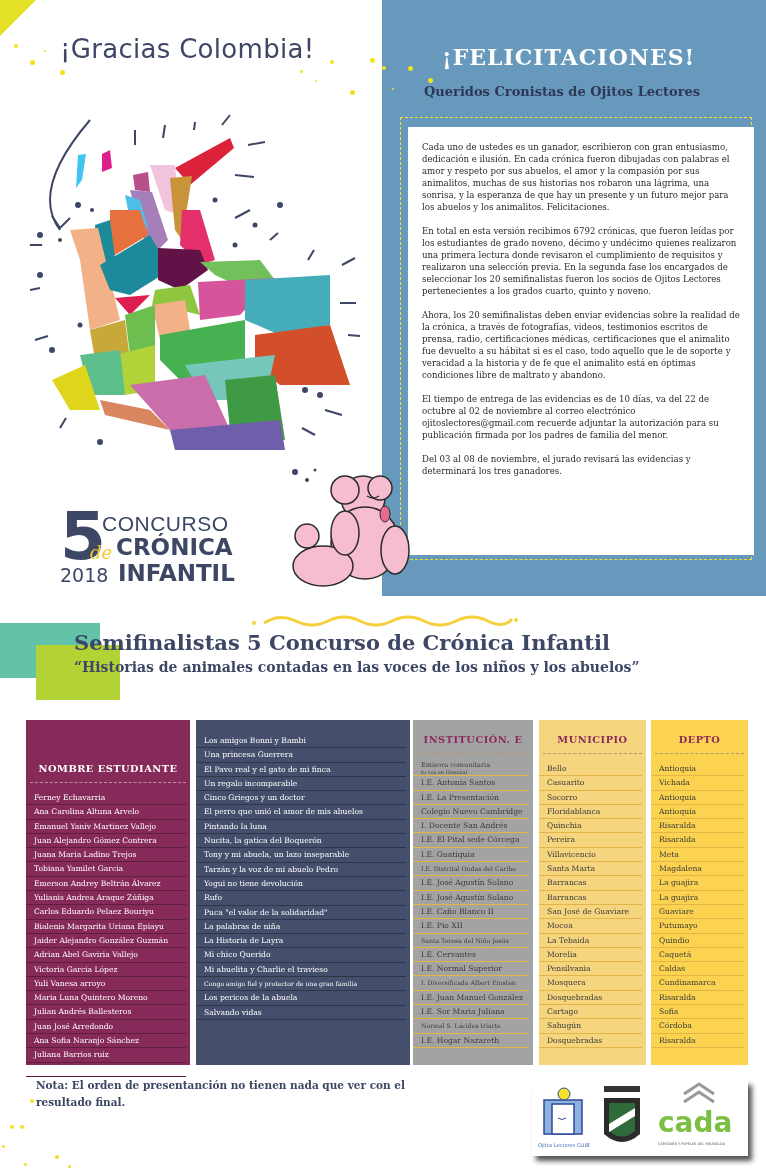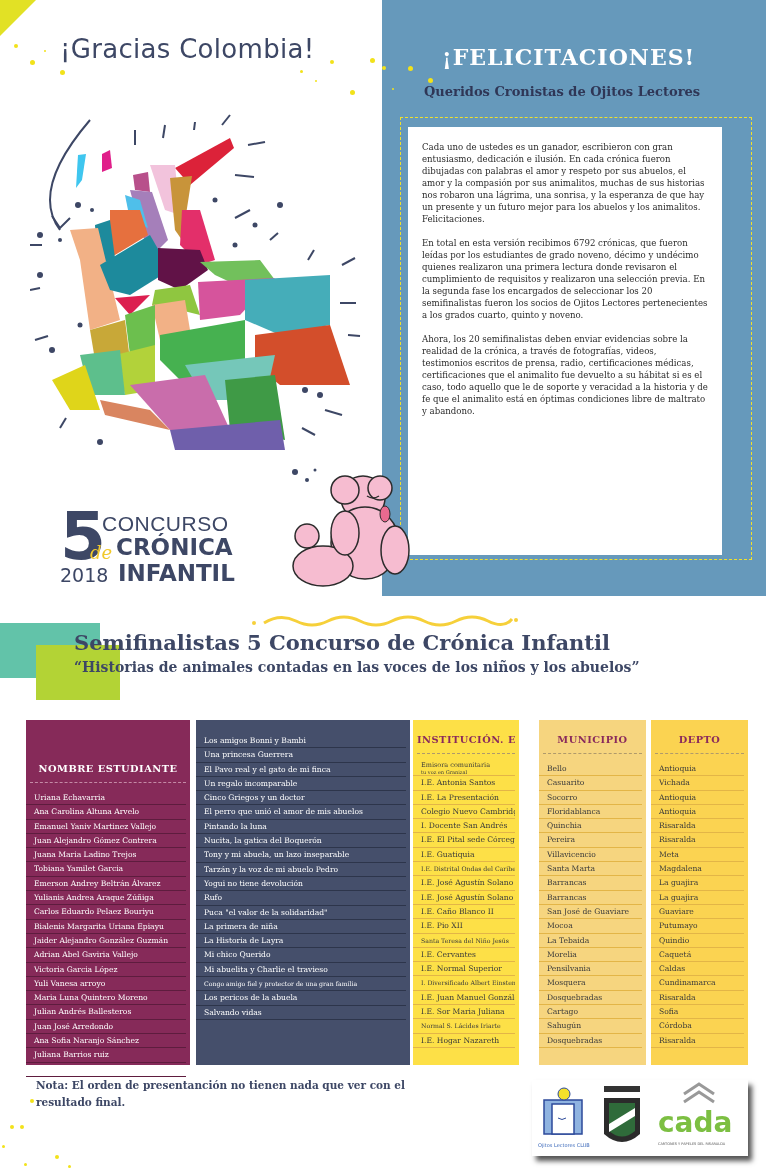--- a/index.html
+++ b/index.html
@@ -10,21 +10,21 @@
   .corner-tri { left: 0; top: 0; width: 0; height: 0; border-top: 36px solid #e2e125; border-right: 36px solid transparent; }
   .gracias { left: 60px; top: 34px; font-family: "DejaVu Sans", sans-serif; font-size: 26px; color: #3d4765; letter-spacing: 0.3px; }
   .dots { position: absolute; }
   .dots span { position: absolute; border-radius: 50%; background: #f2e21a; }
 
   
   .blue-panel { left: 382px; top: 0; width: 384px; height: 596px; background: #6699bb; }
   .felic { left: 442px; top: 44px; font-family: "DejaVu Serif", serif; font-weight: bold; font-size: 22px; color: #ffffff; letter-spacing: 1px; }
   .queridos { left: 424px; top: 84px; font-family: "DejaVu Serif", serif; font-weight: bold; font-size: 13px; color: #2f3656; }
   .text-box-dash { left: 400px; top: 117px; width: 352px; height: 443px; border: 1.5px dashed #f1e12b; }
-  .text-box { left: 408px; top: 127px; width: 314px; height: 428px; background: #ffffff; padding: 14px 14px 0 14px; font-size: 8.6px; line-height: 12px; color: #2b2b2b; }
+  .text-box { left: 408px; top: 127px; width: 346px; height: 428px; background: #ffffff; padding: 14px 14px 0 14px; font-size: 8.6px; line-height: 12px; color: #2b2b2b; }
   .text-box p { margin-bottom: 12px; }
 
   
   .map { left: 30px; top: 110px; width: 340px; height: 340px; }
 
   
   .logo { left: 60px; top: 510px; width: 200px; height: 80px; }
   .logo-5 { position: absolute; left: 0; top: -6px; font-family: "DejaVu Sans", sans-serif; font-weight: bold; font-size: 66px; color: #3d4765; line-height: 1; }
   .logo-conc { position: absolute; left: 42px; top: 2px; font-family: Liberation Sans, sans-serif; font-size: 21px; color: #3d4765; letter-spacing: 0.5px; }
   .logo-de { position: absolute; left: 30px; top: 32px; font-family: "DejaVu Serif", serif; font-style: italic; font-size: 18px; color: #f1c92b; }
@@ -45,21 +45,21 @@
   
   .col { position: absolute; top: 720px; height: 345px; padding-top: 14px; }
   .col-head { font-family: "DejaVu Serif", serif; font-weight: bold; font-size: 9.8px; letter-spacing: 0.5px; text-align: center; height: 20px; border-bottom: 1px dashed; margin: 0 4px 8px 4px; white-space: nowrap; }
   .cell { font-size: 7.6px; height: 14.3px; line-height: 13px; padding-left: 8px; border-bottom: 1.5px solid; white-space: nowrap; overflow: hidden; margin-right: 4px; }
   .c1 { left: 26px; width: 164px; background: #862a59; color: #fff; }
   .c1 .col-head { border-color: #c48aa6; color: #fff; margin-top: 29px; }
   .c1 .cell { border-color: #5e1c3e; }
   .c2 { left: 196px; width: 214px; background: #454f6b; color: #fff; }
   .c2 .col-head { border-color: #9aa1b5; color: #fff; }
   .c2 .cell { border-color: #2d354b; }
-  .c3 { left: 413px; width: 106px; background: #fde047; color: #3a3a3a; }
+  .c3 { left: 413px; width: 120px; background: #a3a3a3; color: #3a3a3a; }
   .c4 { left: 539px; width: 107px; background: #f6d57f; color: #3a3a3a; }
   .c5 { left: 651px; width: 97px; background: #fbd351; color: #3a3a3a; }
   .c3 .col-head, .c4 .col-head, .c5 .col-head { color: #8a2a5c; border-color: #b09a6a; }
   .c3 .cell, .c4 .cell, .c5 .cell { border-color: #e3b547; }
   .cell.two { font-size: 6.5px; line-height: 7px; padding-top: 0; }
   .small { font-size: 6.2px; }
 
   
   .nota { left: 36px; top: 1077px; width: 380px; font-family: "DejaVu Serif", serif; font-weight: bold; font-size: 10.5px; line-height: 17px; color: #3d4765; }
   .logos { left: 532px; top: 1080px; width: 216px; height: 76px; background: #fff; box-shadow: 4px 5px 5px #555; }
@@ -94,20 +94,22 @@
   <span style="left:46px;top:28px;width:5px;height:5px;"></span>
   <span style="left:10px;top:38px;width:2px;height:2px;"></span>
 </div>
 <div class="abs felic">¡FELICITACIONES!</div>
 <div class="abs queridos">Queridos Cronistas de Ojitos Lectores</div>
 <div class="abs text-box-dash"></div>
 <div class="abs text-box">
   <p>Cada uno de ustedes es un ganador, escribieron con gran entusiasmo, dedicación e ilusión.  En cada crónica  fueron dibujadas con palabras el amor y respeto por sus abuelos, el amor y la compasión por  sus animalitos, muchas de sus historias nos robaron una lágrima, una sonrisa, y la  esperanza de que hay un presente y un futuro mejor  para los abuelos y los animalitos. Felicitaciones.</p>
   <p>En total en esta versión recibimos 6792 crónicas, que fueron leídas por los estudiantes de grado noveno, décimo y undécimo quienes realizaron una primera lectura donde revisaron el cumplimiento de requisitos y realizaron una selección previa. En la segunda fase los encargados de seleccionar los 20 semifinalistas fueron los socios de Ojitos Lectores pertenecientes a los grados  cuarto, quinto y noveno.</p>
   <p>Ahora, los 20 semifinalistas deben enviar  evidencias sobre la realidad de la crónica, a través de fotografías, videos, testimonios escritos de prensa, radio, certificaciones médicas, certificaciones que el animalito fue devuelto a su hábitat si es el caso,  todo aquello que le de soporte y veracidad a la historia  y de fe que el  animalito está en óptimas condiciones libre de maltrato y abandono.</p>
+  <p>El tiempo de entrega de las evidencias es de 10 días, va del 22 de octubre al 02 de noviembre al correo electrónico ojitoslectores@gmail.com recuerde adjuntar la autorización para su publicación firmada por los padres de familia del menor.</p>
+  <p>Del 03 al 08 de noviembre, el jurado revisará las evidencias y determinará los tres ganadores.</p>
 </div>
 
 <svg class="abs map" viewBox="0 0 340 340">
   <path d="M60 10 Q0 80 30 120" stroke="#3d4765" stroke-width="2" fill="none"></path>
   <path d="M22 106 L30 118 L40 108" stroke="#3d4765" stroke-width="2" fill="none"></path>
   <path d="M48 45 L56 44 L52 70 L46 78 Z" fill="#3fc6ef"></path>
   <path d="M72 44 L80 40 L82 58 L72 62 Z" fill="#e01f8a"></path>
   <path d="M145 58 L200 28 L204 38 L160 75 Z" fill="#dc2239"></path>
   <path d="M120 55 L145 55 L150 105 L135 100 Z" fill="#f2c3dc"></path>
   <path d="M103 65 L118 62 L120 82 L105 80 Z" fill="#b8508b"></path>
@@ -210,21 +212,21 @@
 <svg class="abs wave" viewBox="0 0 270 16">
   <circle cx="4" cy="10" r="2" fill="#f6d03a"></circle>
   <path d="M14 10 Q30 0 46 8 T78 8 T110 8 T142 8 T174 8 T206 8 T238 8 T262 6" stroke="#f6d03a" stroke-width="3" fill="none"></path>
   <circle cx="266" cy="7" r="2" fill="#f6d03a"></circle>
 </svg>
 <div class="abs semi-title">Semifinalistas 5 Concurso de Crónica Infantil</div>
 <div class="abs semi-sub">“Historias de animales contadas en las voces de los niños y los abuelos”</div>
 
 <div class="col c1">
   <div class="col-head">NOMBRE ESTUDIANTE</div>
-  <div class="cell">Uriana Echavarria</div>
+  <div class="cell">Ferney Echavarria</div>
   <div class="cell">Ana Carolina Altuna Arvelo</div>
   <div class="cell">Emanuel Yaniv Martinez Vallejo</div>
   <div class="cell">Juan Alejandro Gómez Contrera</div>
   <div class="cell">Juana Maria Ladino Trejos</div>
   <div class="cell">Tobiana Yamilet Garcia</div>
   <div class="cell">Emerson Andrey Beltrán Álvarez</div>
   <div class="cell">Yulianis Andrea Araque Zúñiga</div>
   <div class="cell">Carlos Eduardo Pelaez Bouriyu</div>
   <div class="cell">Bialenis Margarita Uriana Epiayu</div>
   <div class="cell">Jaider Alejandro González Guzmán</div>
@@ -246,21 +248,21 @@
   <div class="cell">Un regalo incomparable</div>
   <div class="cell">Cinco Griegos y un doctor</div>
   <div class="cell">El perro que unió el amor de mis abuelos</div>
   <div class="cell">Pintando la luna</div>
   <div class="cell">Nucita, la gatica del Boquerón</div>
   <div class="cell">Tony y mi abuela, un lazo inseparable</div>
   <div class="cell">Tarzán y la voz de mi abuelo Pedro</div>
   <div class="cell">Yogui no tiene devolución</div>
   <div class="cell">Rufo</div>
   <div class="cell">Puca "el valor de la solidaridad"</div>
-  <div class="cell">La primera de niña</div>
+  <div class="cell">La palabras de niña</div>
   <div class="cell">La Historia de Layra</div>
   <div class="cell">Mi chico Querido</div>
   <div class="cell">Mi abuelita y Charlie el travieso</div>
   <div class="cell small">Congo amigo fiel y protector de una gran familia</div>
   <div class="cell">Los pericos de la abuela</div>
   <div class="cell">Salvando vidas</div>
 </div>
 
 <div class="col c3">
   <div class="col-head">INSTITUCIÓN. E</div>

